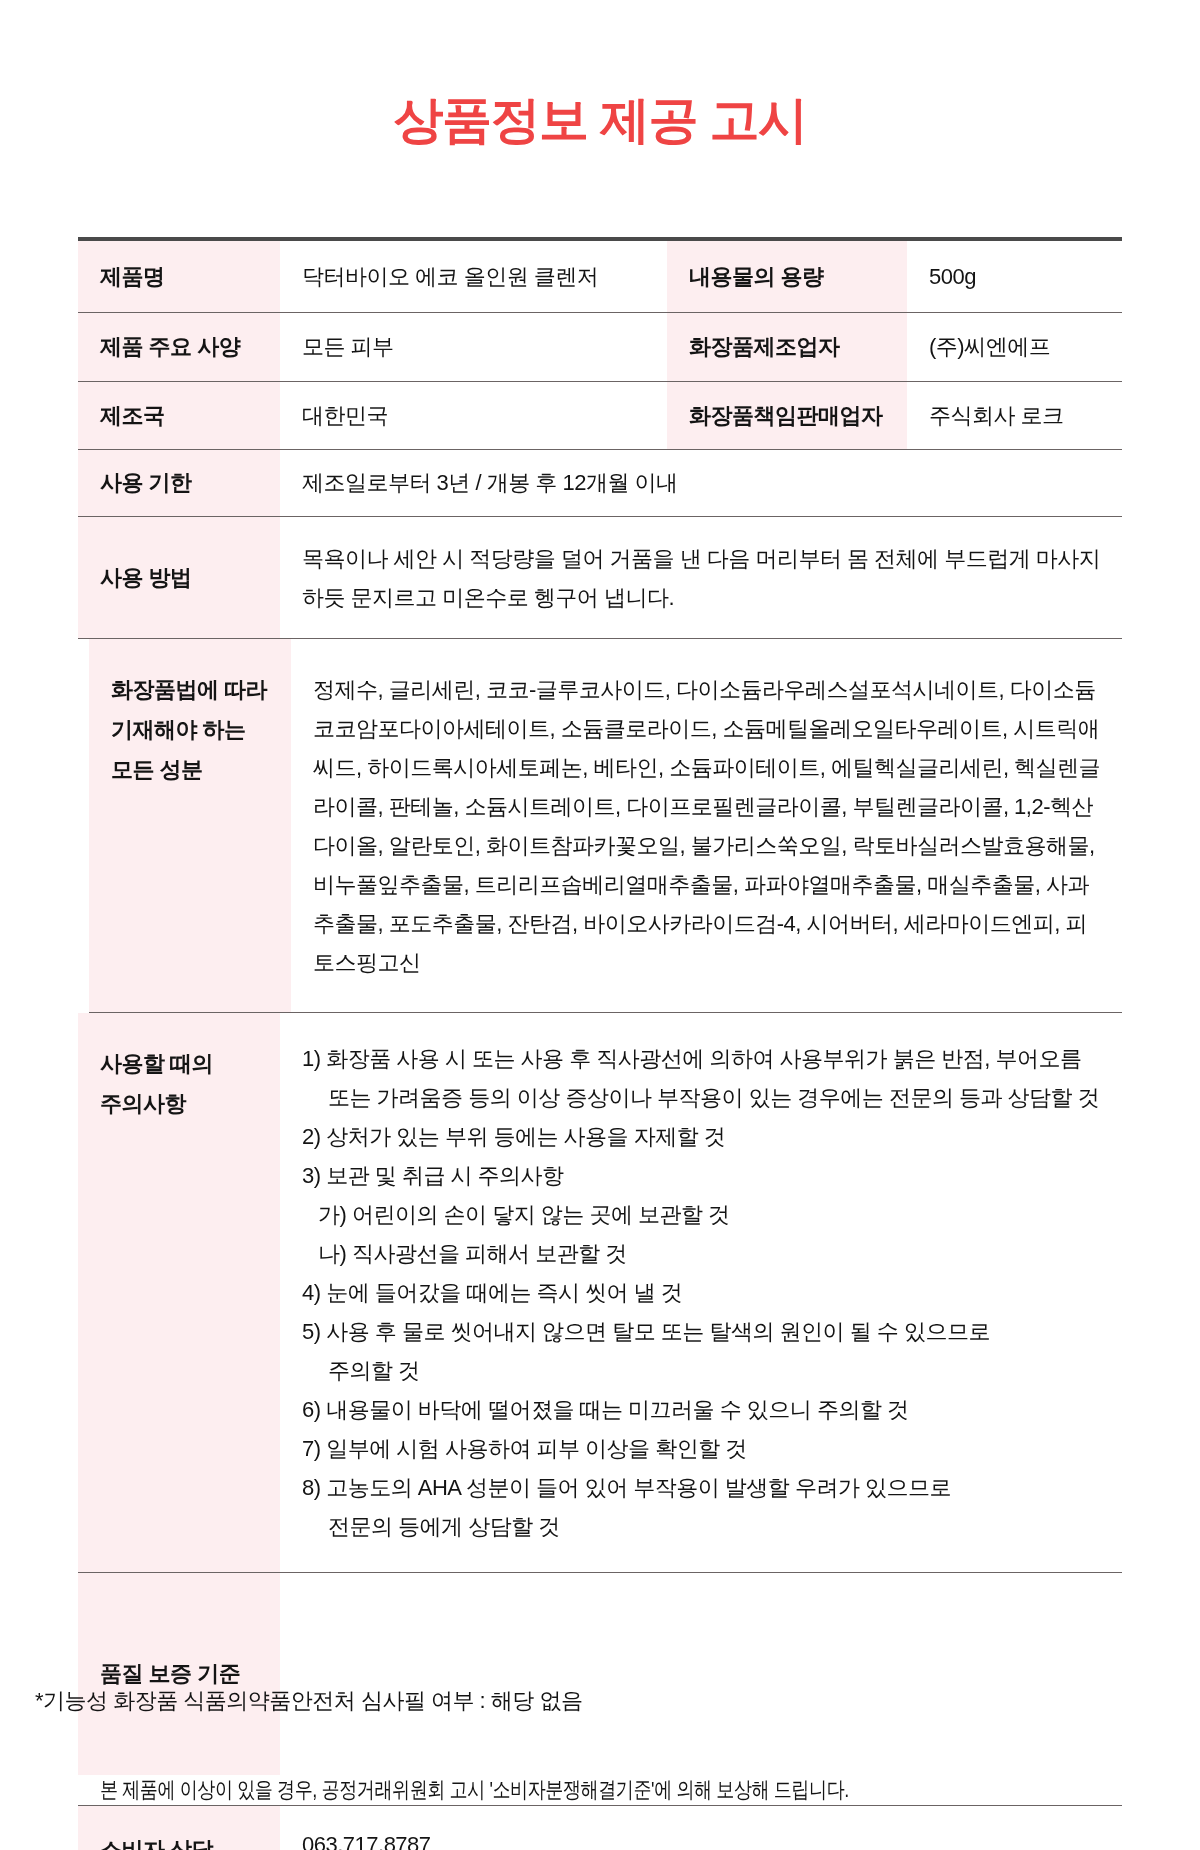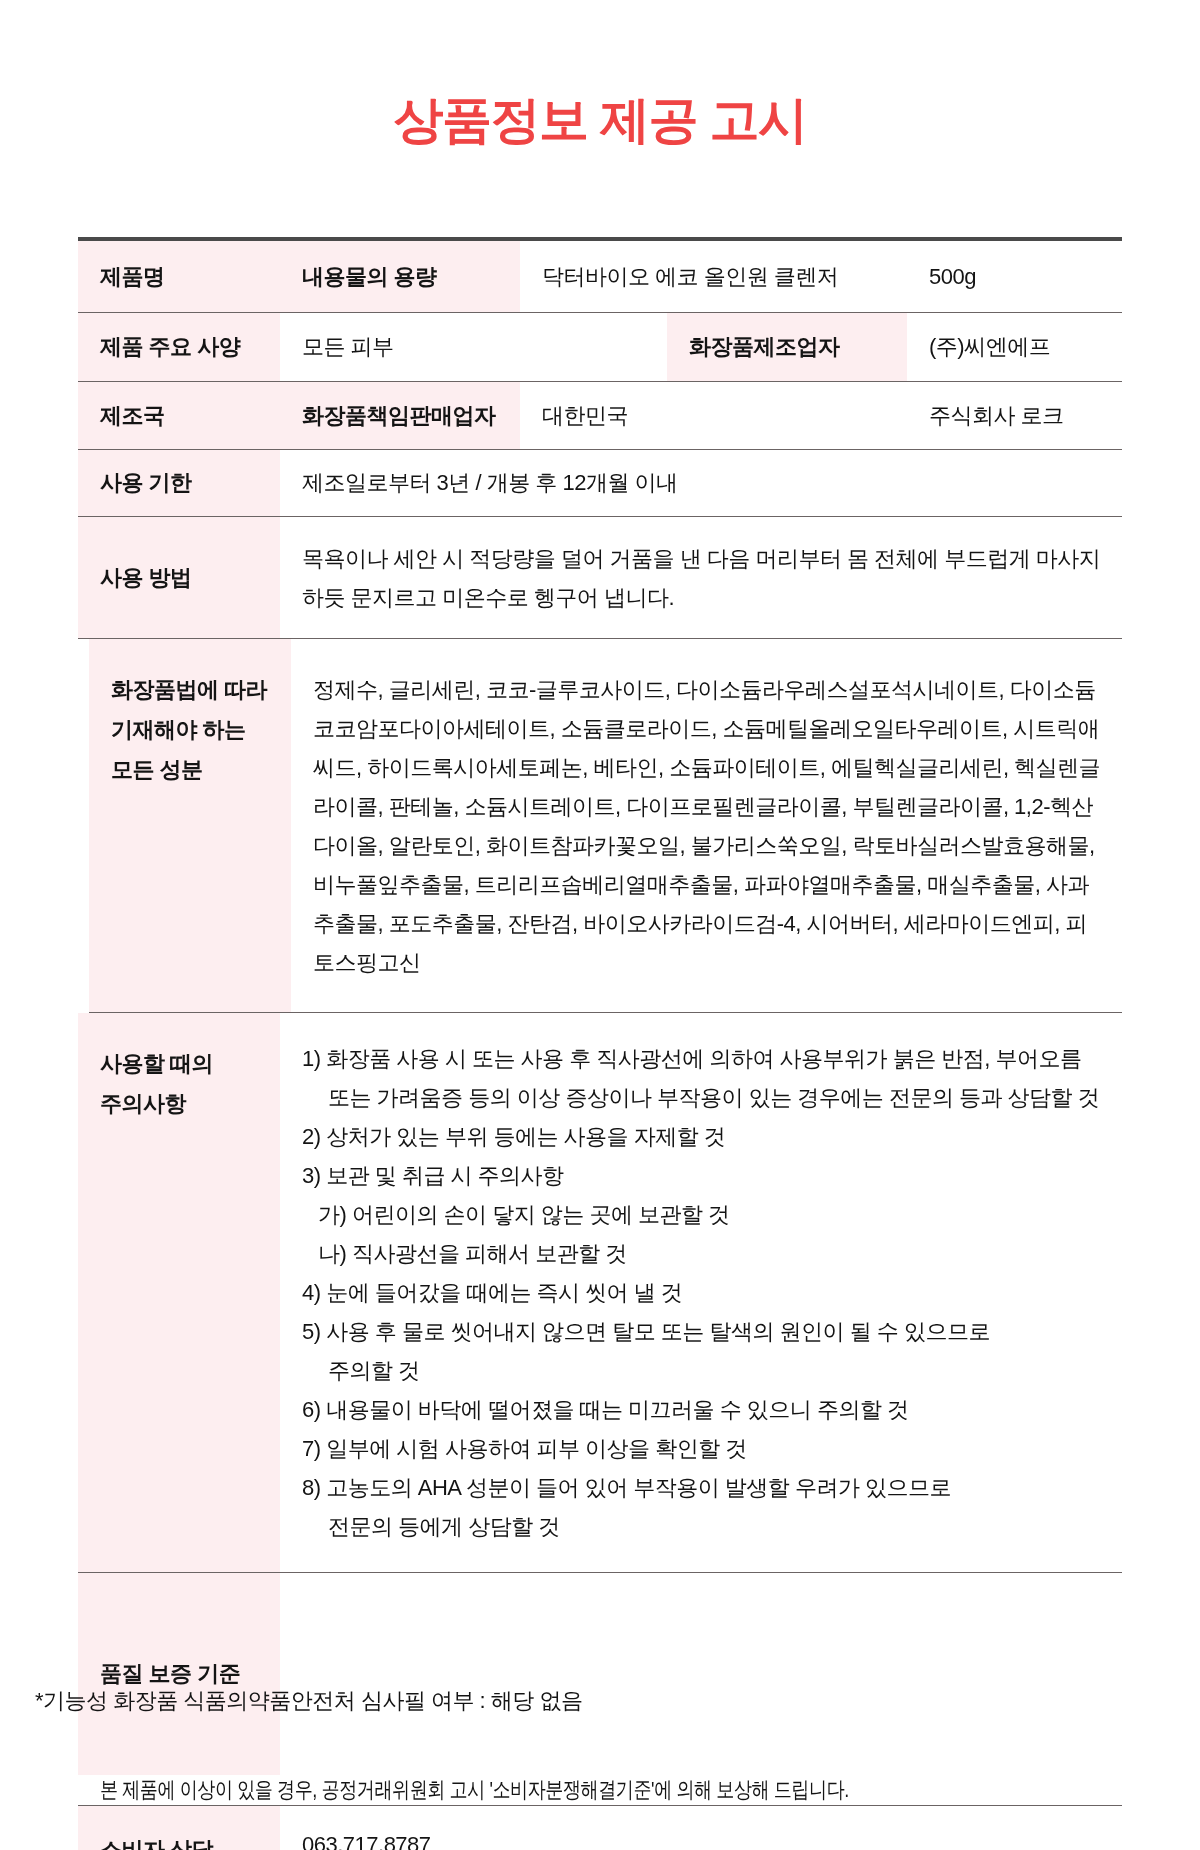--- a/index.html
+++ b/index.html
@@ -114,36 +114,36 @@
 <body>
 
 <div class="page">
 
   <div class="title">상품정보 제공 고시</div>
 
   <div class="notice-table">
 
     <div class="t-row r1">
       <div class="cell cell-label">제품명</div>
+      <div class="cell cell-value narrow1">닥터바이오 에코 올인원 클렌저</div>
       <div class="cell cell-label2">내용물의 용량</div>
-      <div class="cell cell-value narrow1">닥터바이오 에코 올인원 클렌저</div>
       <div class="cell cell-value last">500g</div>
     </div>
 
     <div class="t-row r2">
       <div class="cell cell-label">제품 주요 사양</div>
       <div class="cell cell-value narrow1">모든 피부</div>
       <div class="cell cell-label2">화장품제조업자</div>
       <div class="cell cell-value last">(주)씨엔에프</div>
     </div>
 
     <div class="t-row r3">
       <div class="cell cell-label">제조국</div>
+      <div class="cell cell-value narrow1">대한민국</div>
       <div class="cell cell-label2">화장품책임판매업자</div>
-      <div class="cell cell-value narrow1">대한민국</div>
       <div class="cell cell-value last">주식회사 로크</div>
     </div>
 
     <div class="t-row r4">
       <div class="cell cell-label">사용 기한</div>
       <div class="cell cell-value">제조일로부터 3년 / 개봉 후 12개월 이내</div>
     </div>
 
     <div class="t-row r5">
       <div class="cell cell-label">사용 방법</div>

